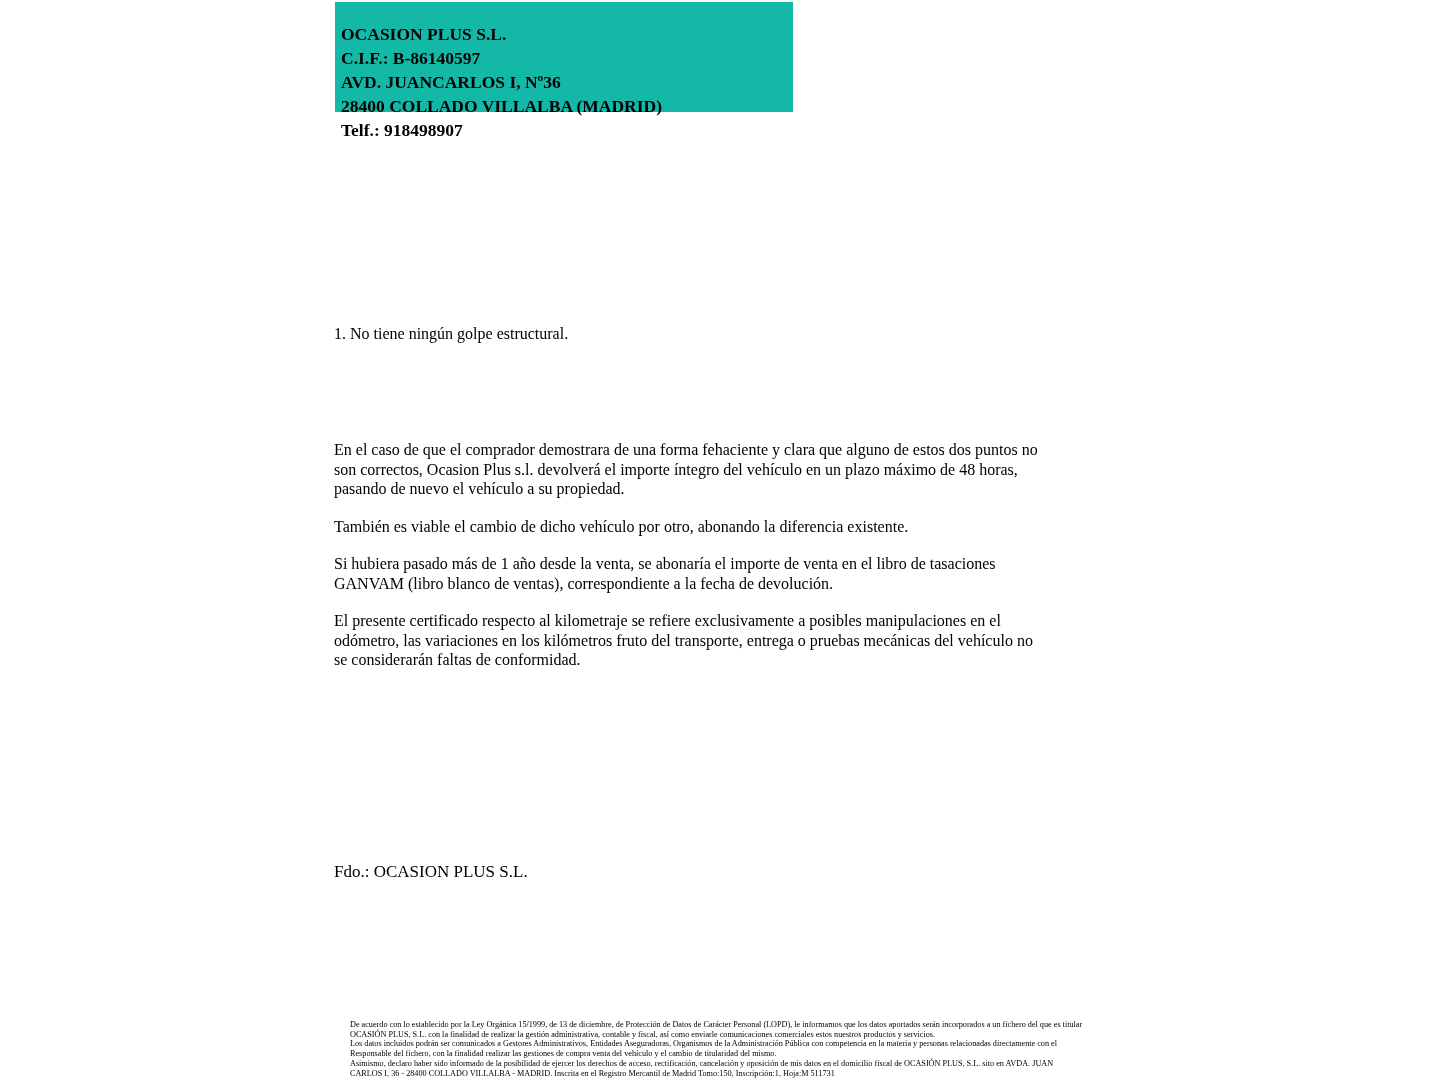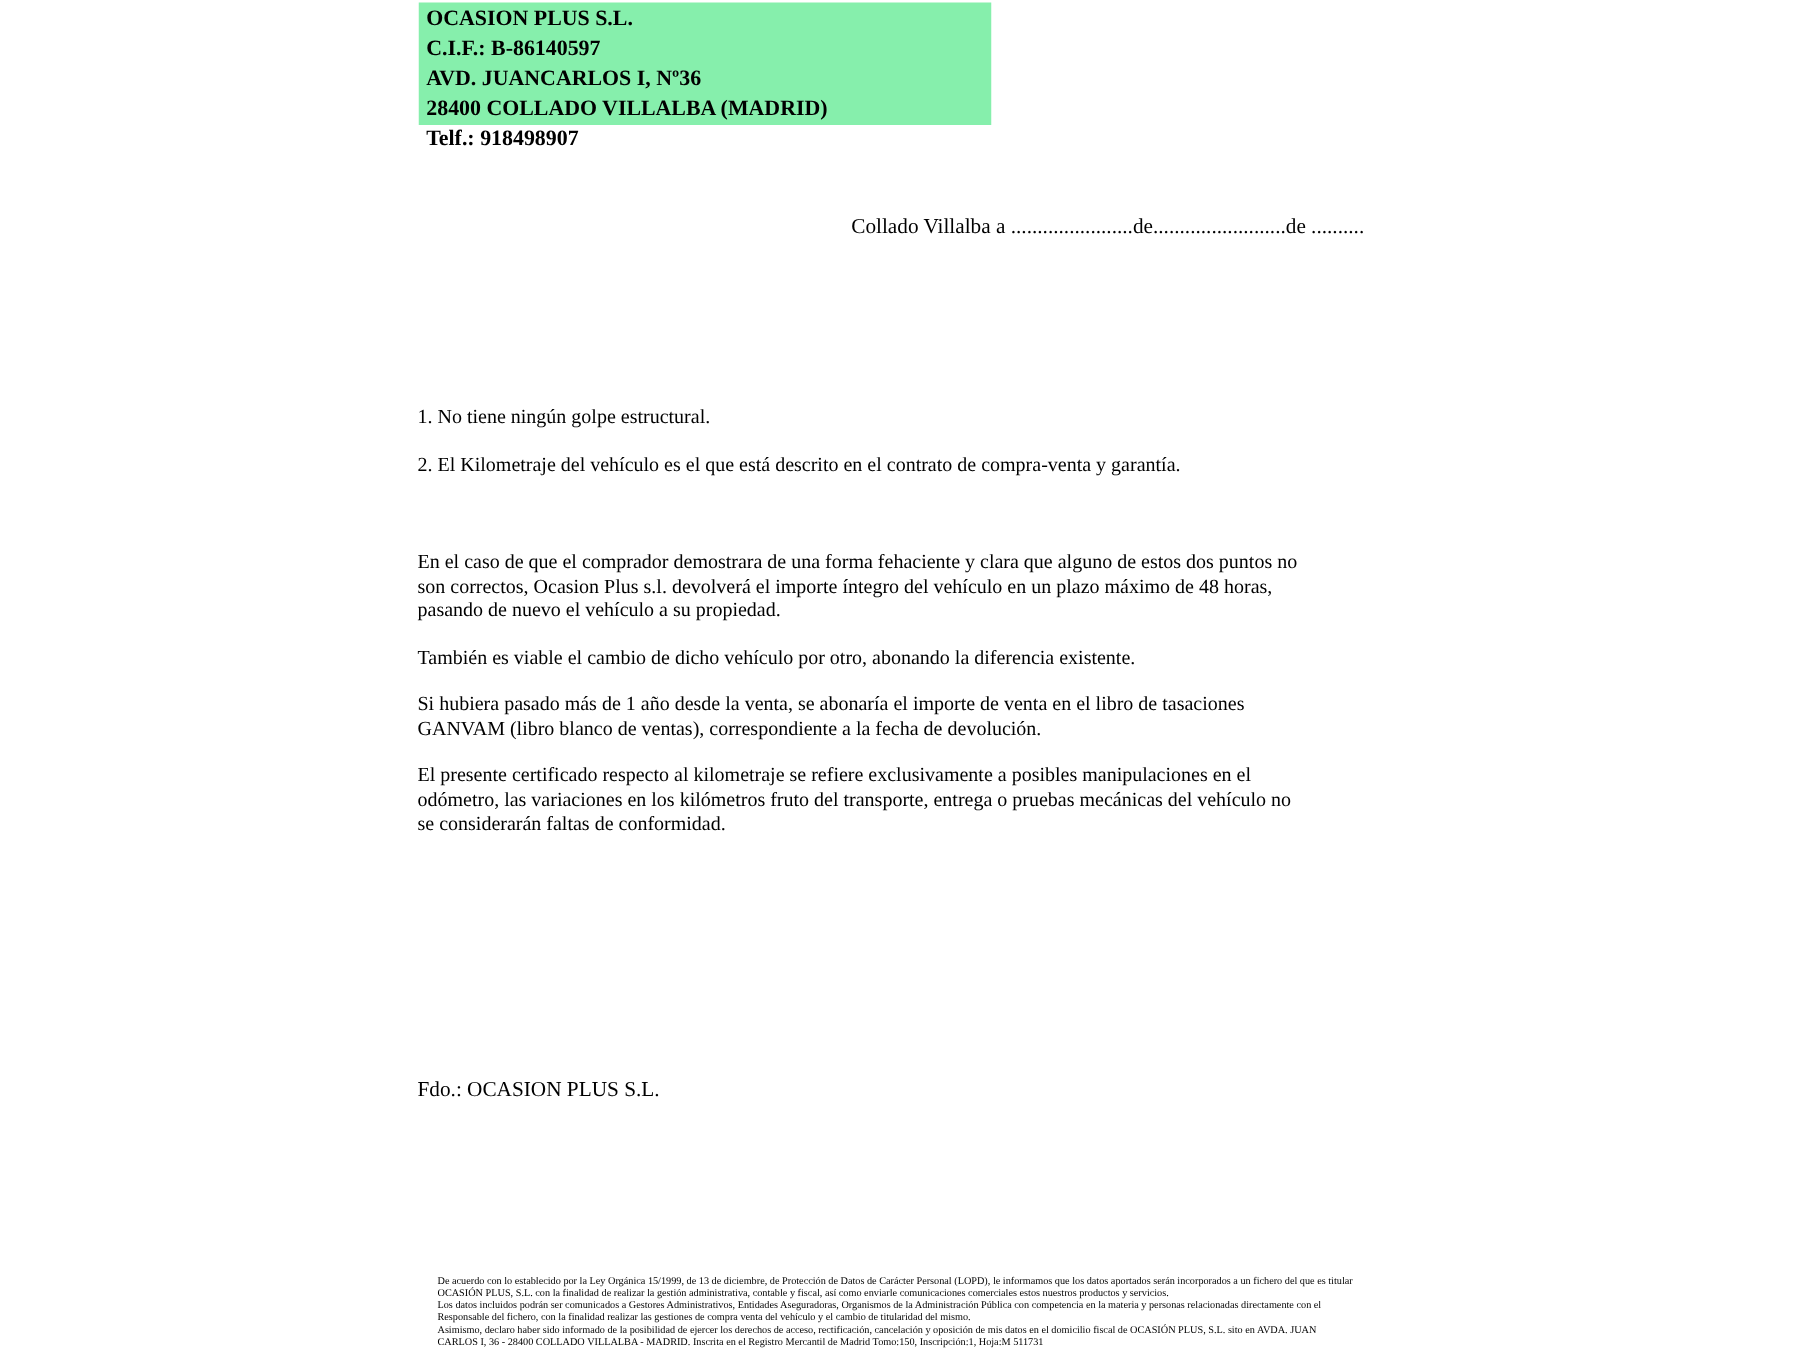--- a/index.html
+++ b/index.html
@@ -10,24 +10,24 @@
     background: #ffffff;
     font-family: "Liberation Serif", "DejaVu Serif", serif;
     color: #000000;
     overflow: hidden;
   }
   .header-box {
     position: absolute;
     left: 335px;
     top: 2px;
     width: 458px;
-    height: 98px;
-    background: #86efac;
+    height: 110px;
+    background: #14b8a6;
     box-sizing: border-box;
-    padding: 0 6px 0 6px;
+    padding: 20px 6px 0 6px;
   }
   .header-box .hline {
     font-weight: bold;
     font-size: 17.5px;
     line-height: 24px;
     white-space: nowrap;
   }
   .date-line {
     position: absolute;
     left: 681px;
@@ -90,26 +90,24 @@
 <div class="page">
 
   <div class="header-box">
     <div class="hline">OCASION PLUS S.L.</div>
     <div class="hline">C.I.F.: B-86140597</div>
     <div class="hline">AVD. JUANCARLOS I, Nº36</div>
     <div class="hline">28400 COLLADO VILLALBA (MADRID)</div>
     <div class="hline">Telf.: 918498907</div>
   </div>
 
-  <div class="date-line">Collado Villalba a .......................de.........................de ..........</div>
 
 
   <div class="points-block">
     <div class="point-line">1. No tiene ningún golpe estructural.</div>
-    <div class="point-line">2. El Kilometraje del vehículo es el que está descrito en el contrato de compra-venta y garantía.</div>
   </div>
 
   <div class="paragraphs-block">
     <p class="para">En el caso de que el comprador demostrara de una forma fehaciente y clara que alguno de estos dos puntos no
 son correctos, Ocasion Plus s.l. devolverá el importe íntegro del vehículo en un plazo máximo de 48 horas,
 pasando de nuevo el vehículo a su propiedad.</p>
     <p class="para">También es viable el cambio de dicho vehículo por otro, abonando la diferencia existente.</p>
     <p class="para">Si hubiera pasado más de 1 año desde la venta, se abonaría el importe de venta en el libro de tasaciones
 GANVAM (libro blanco de ventas), correspondiente a la fecha de devolución.</p>
     <p class="para">El presente certificado respecto al kilometraje se refiere exclusivamente a posibles manipulaciones en el

